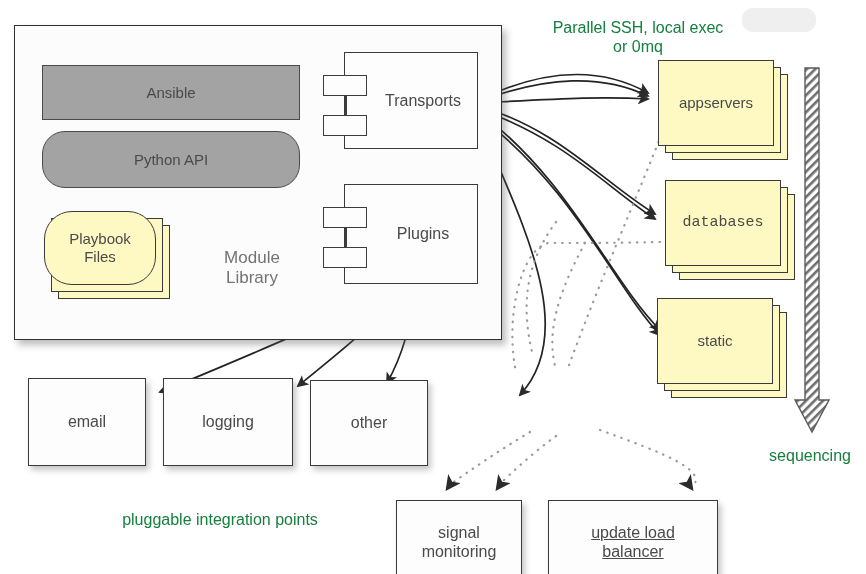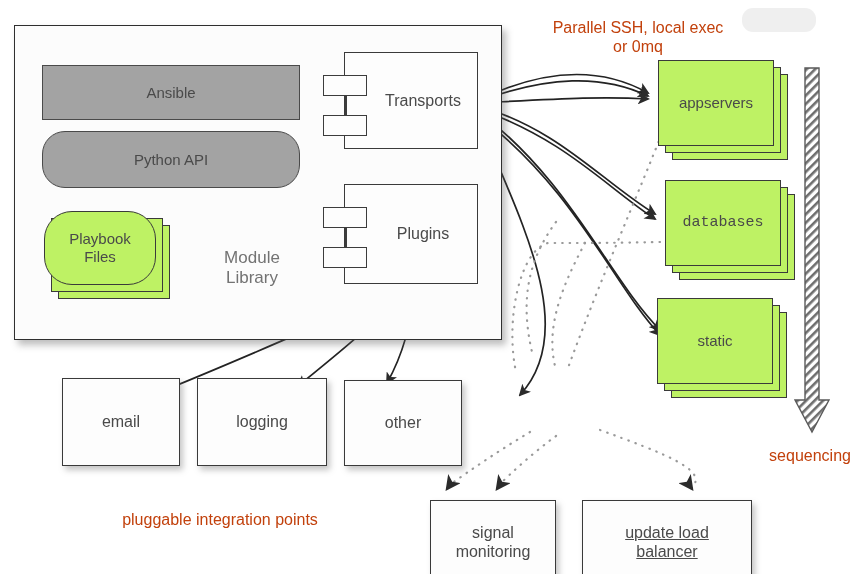--- a/index.html
+++ b/index.html
@@ -77,21 +77,21 @@
     padding-left: 24px;
     box-sizing: border-box;
   }
   
   .stack {
     position: absolute;
   }
   .stack .sheet {
     position: absolute;
     box-sizing: border-box;
-    background: #bef264;
+    background: #fef9c3;
     border: 1.6px solid #3a3a3a;
   }
   .stack .sheet.s3 { left: 14px; top: 14px; }
   .stack .sheet.s2 { left: 7px;  top: 7px; }
   .stack .sheet.s1 { left: 0;    top: 0; }
   .stack .sheet-label {
     position: absolute;
     left: 0; right: 0;
     top: 50%;
     transform: translateY(-50%);
@@ -111,25 +111,24 @@
     transform: translateY(-50%);
     text-align: center;
     font-size: 17px;
     color: #737373;
     line-height: 1.2;
   }
   
   .leaf {
     box-shadow: 3px 4px 6px rgba(110,110,110,0.40);
     font-size: 16px;
-    margin-left: 34px;
   }
   .caption {
     position: absolute;
-    color: #c2410c;
+    color: #15803d;
     text-align: center;
     line-height: 1.2;
   }
 </style>
 </head>
 <body>
 
 <div id="stage">
 
   <svg id="svg-layer" viewBox="0 0 866 574" xmlns="http://www.w3.org/2000/svg">

